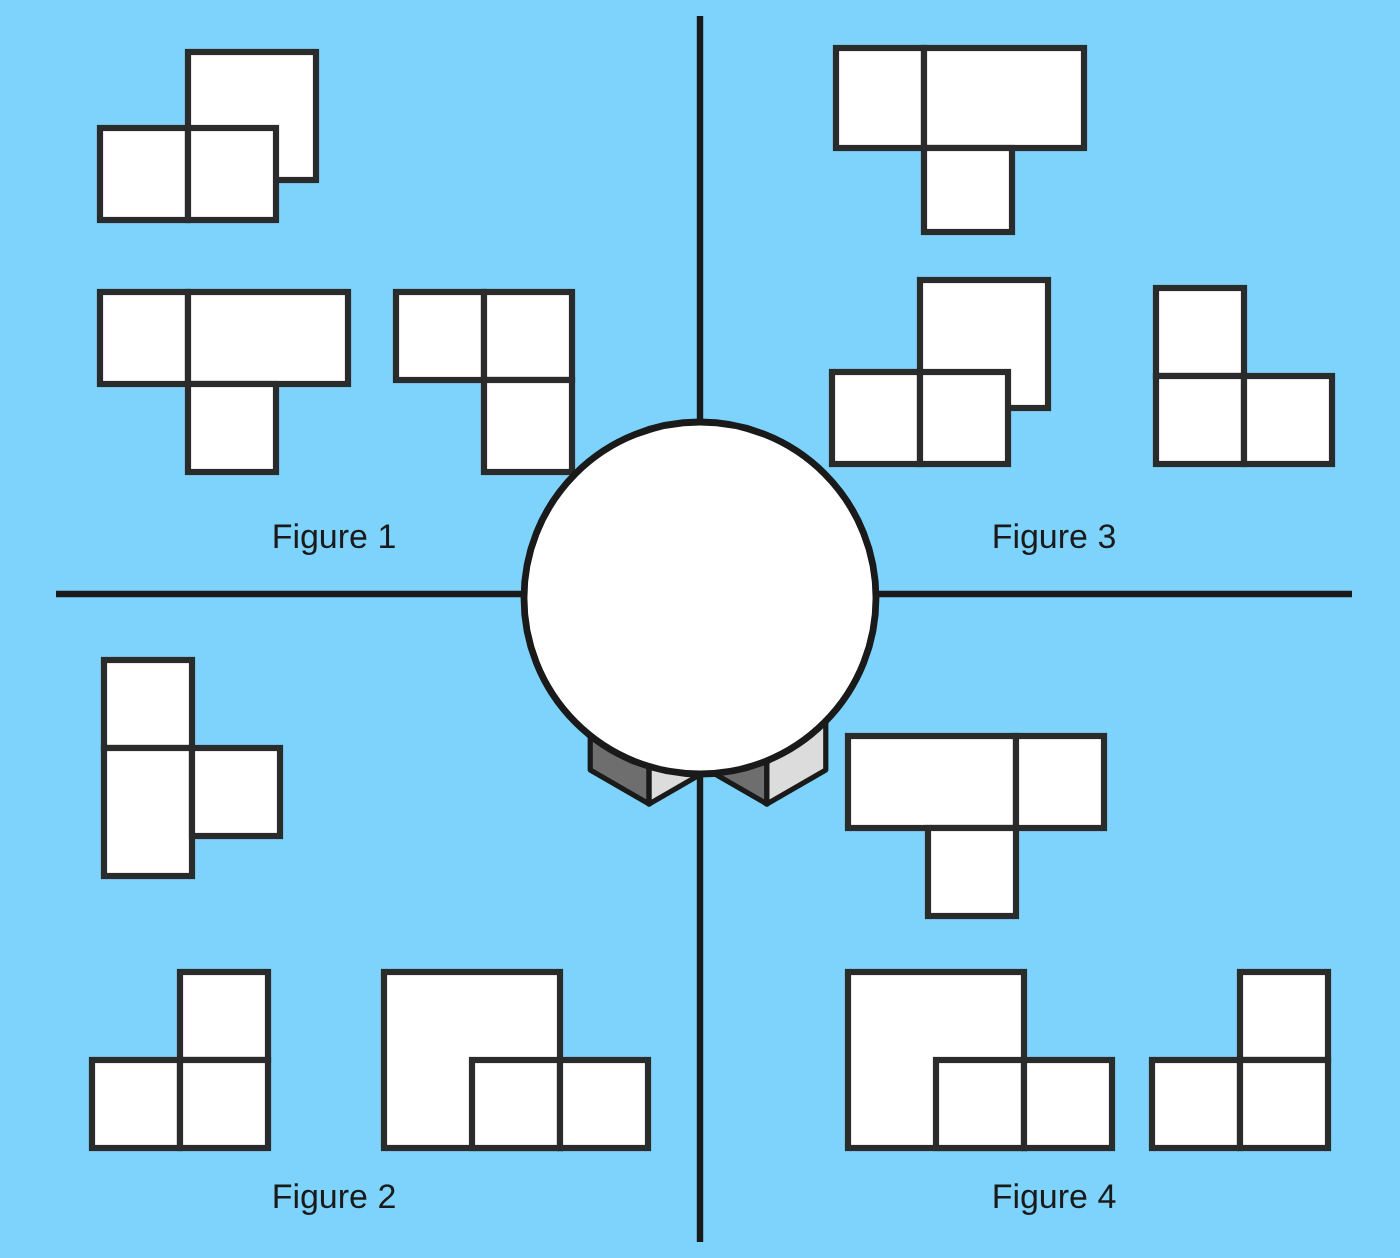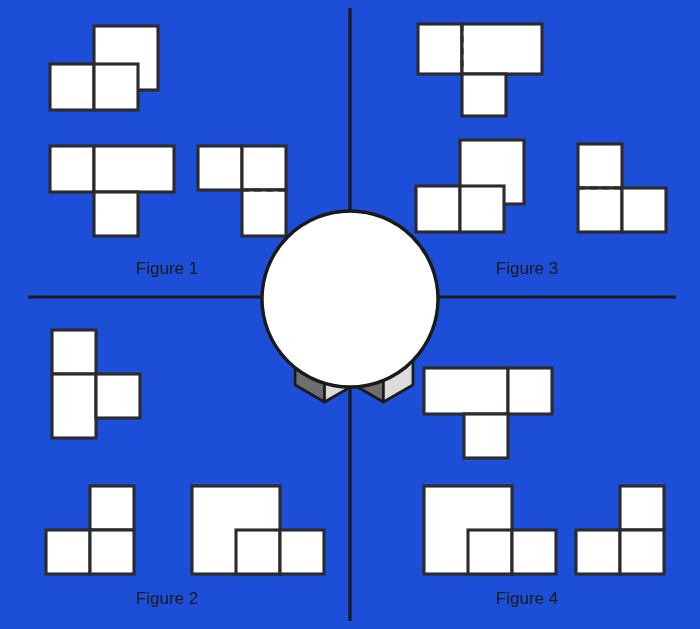--- a/index.html
+++ b/index.html
@@ -8,21 +8,21 @@
     padding: 0;
     background: #ffffff;
   }
   body {
     font-family: "Liberation Sans", sans-serif;
   }
   #stage {
     position: relative;
     width: 700px;
     height: 629px;
-    background: #1d4ed8;
+    background: #7dd3fc;
     overflow: hidden;
     text-align: center;
   }
   #stage svg {
     display: block;
   }
   .quad-label {
     font-family: "Liberation Sans", sans-serif;
     font-size: 17px;
     fill: #1a1a1a;

